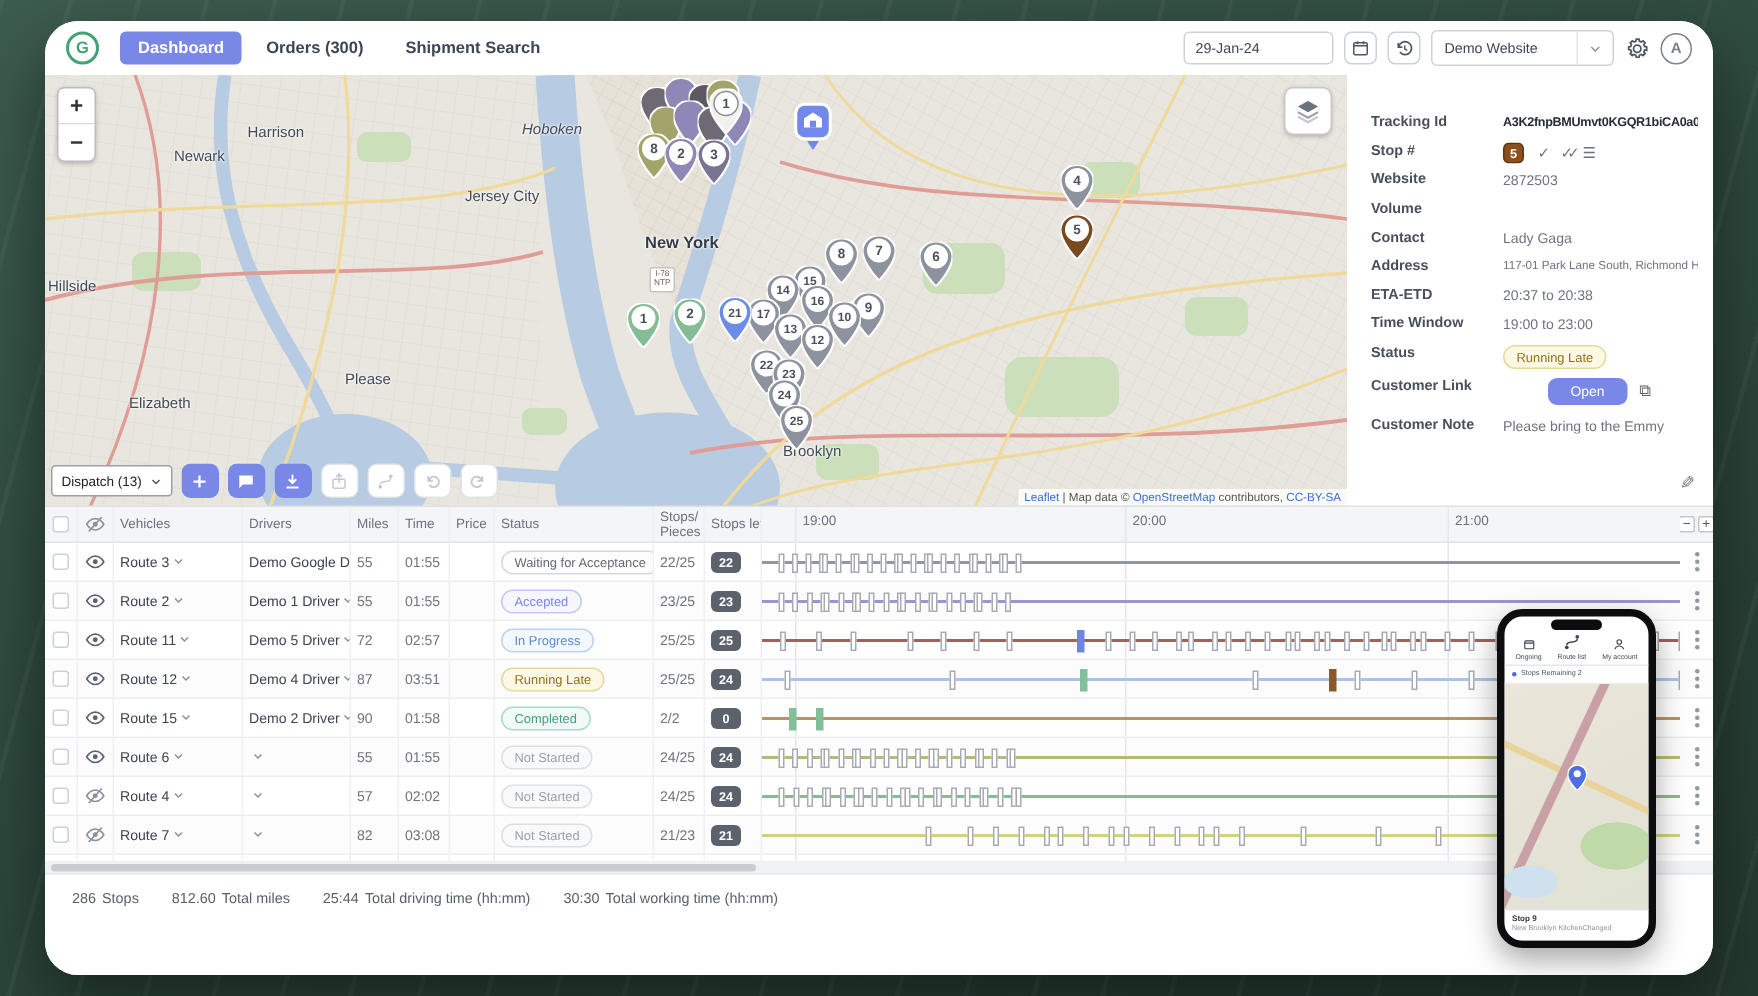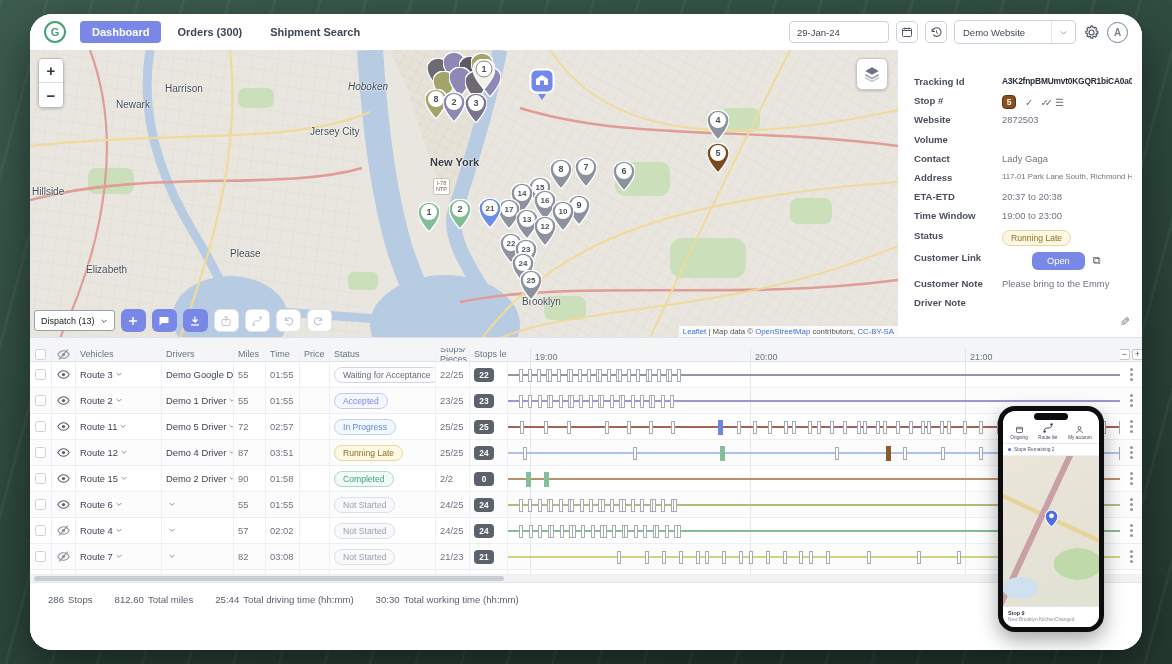--- a/index.html
+++ b/index.html
@@ -63,21 +63,21 @@
   .openbtn { display:inline-block; background:#7987e6; color:#fff; font-size:9.3px; padding:4px 15px; border-radius:6px; }
   .copyic { margin-left:8px; color:#5f6670; font-size:11px; }
   .pencil { position:absolute; right:12px; bottom:8px; color:#6b7280; font-size:12px; transform:scaleX(-1); }
 
   
   .tbl { position:absolute; left:0; top:324px; width:1112px; z-index:5; background:#fff; }
   .trow { display:grid; grid-template-columns:22px 24px 86px 72px 32px 34px 30px 106px 34px 38px 612px 22px; height:26px; border-bottom:1px solid #eceef1; background:#fff; }
   .trow.hdr { height:24px; background:#f4f5f7; border-bottom:1px solid #e0e3e8; }
   .trow:nth-child(odd):not(.hdr) { background:#fcfcfd; }
   .tc { display:flex; align-items:center; padding:0 4px; font-size:9.4px; color:#3c4452; border-right:1px solid #eef0f3; overflow:hidden; white-space:nowrap; }
-  .hdr .tc { font-size:9px; color:#6a7280; line-height:1.05;margin-top:10px; }
+  .hdr .tc { font-size:9px; color:#6a7280; line-height:1.05; }
   .tc.cbc { justify-content:center; }
   .cb { width:11px; height:11px; border:1px solid #ccd1d8; border-radius:2.5px; background:#fff; }
   .selcell { }
   .selcell .cv { color:#8a919c; flex:none; margin-left:2px; }
   .mut { color:#6d7480; }
   .chip { background:#5b626c; color:#fff; border-radius:4px; font-size:8.4px; font-weight:bold; padding:2px 0; min-width:20px; text-align:center; }
   .tlc { position:relative; padding:0; border-right:none; overflow:hidden; }
   .tline { position:absolute; left:0; right:0; top:12px; height:2.4px; }
   .gline { position:absolute; top:0; bottom:0; width:1px; background:#e3e6ea; }
   .tick { position:absolute; top:6.5px; width:4px; height:13px; background:#fff; border:1px solid #a6abb3; }
@@ -485,24 +485,20 @@
             <div class="dvalue"><div class="badge b-late">Running Late</div></div>
           </div>
           <div class="drow" style="min-height: 26px;  gap: 30px;">
             <div class="dlabel">Customer Link</div>
             <div class="dvalue"><span class="openbtn">Open</span><span class="copyic">⧉</span></div>
           </div>
           <div class="drow">
             <div class="dlabel">Customer Note</div>
             <div class="dvalue">Please bring to the Emmy</div>
           </div>
-          <div class="drow">
-            <div class="dlabel">Driver Note</div>
-            <div class="dvalue"></div>
-          </div>
           <span class="pencil">✎</span>
       </aside>
     </div>
 
     <div class="tbl" id="tbl">
         <div class="trow hdr">
           <div class="tc cbc">
             <div class="cb"></div>
           </div>
           <div class="tc cbc">

